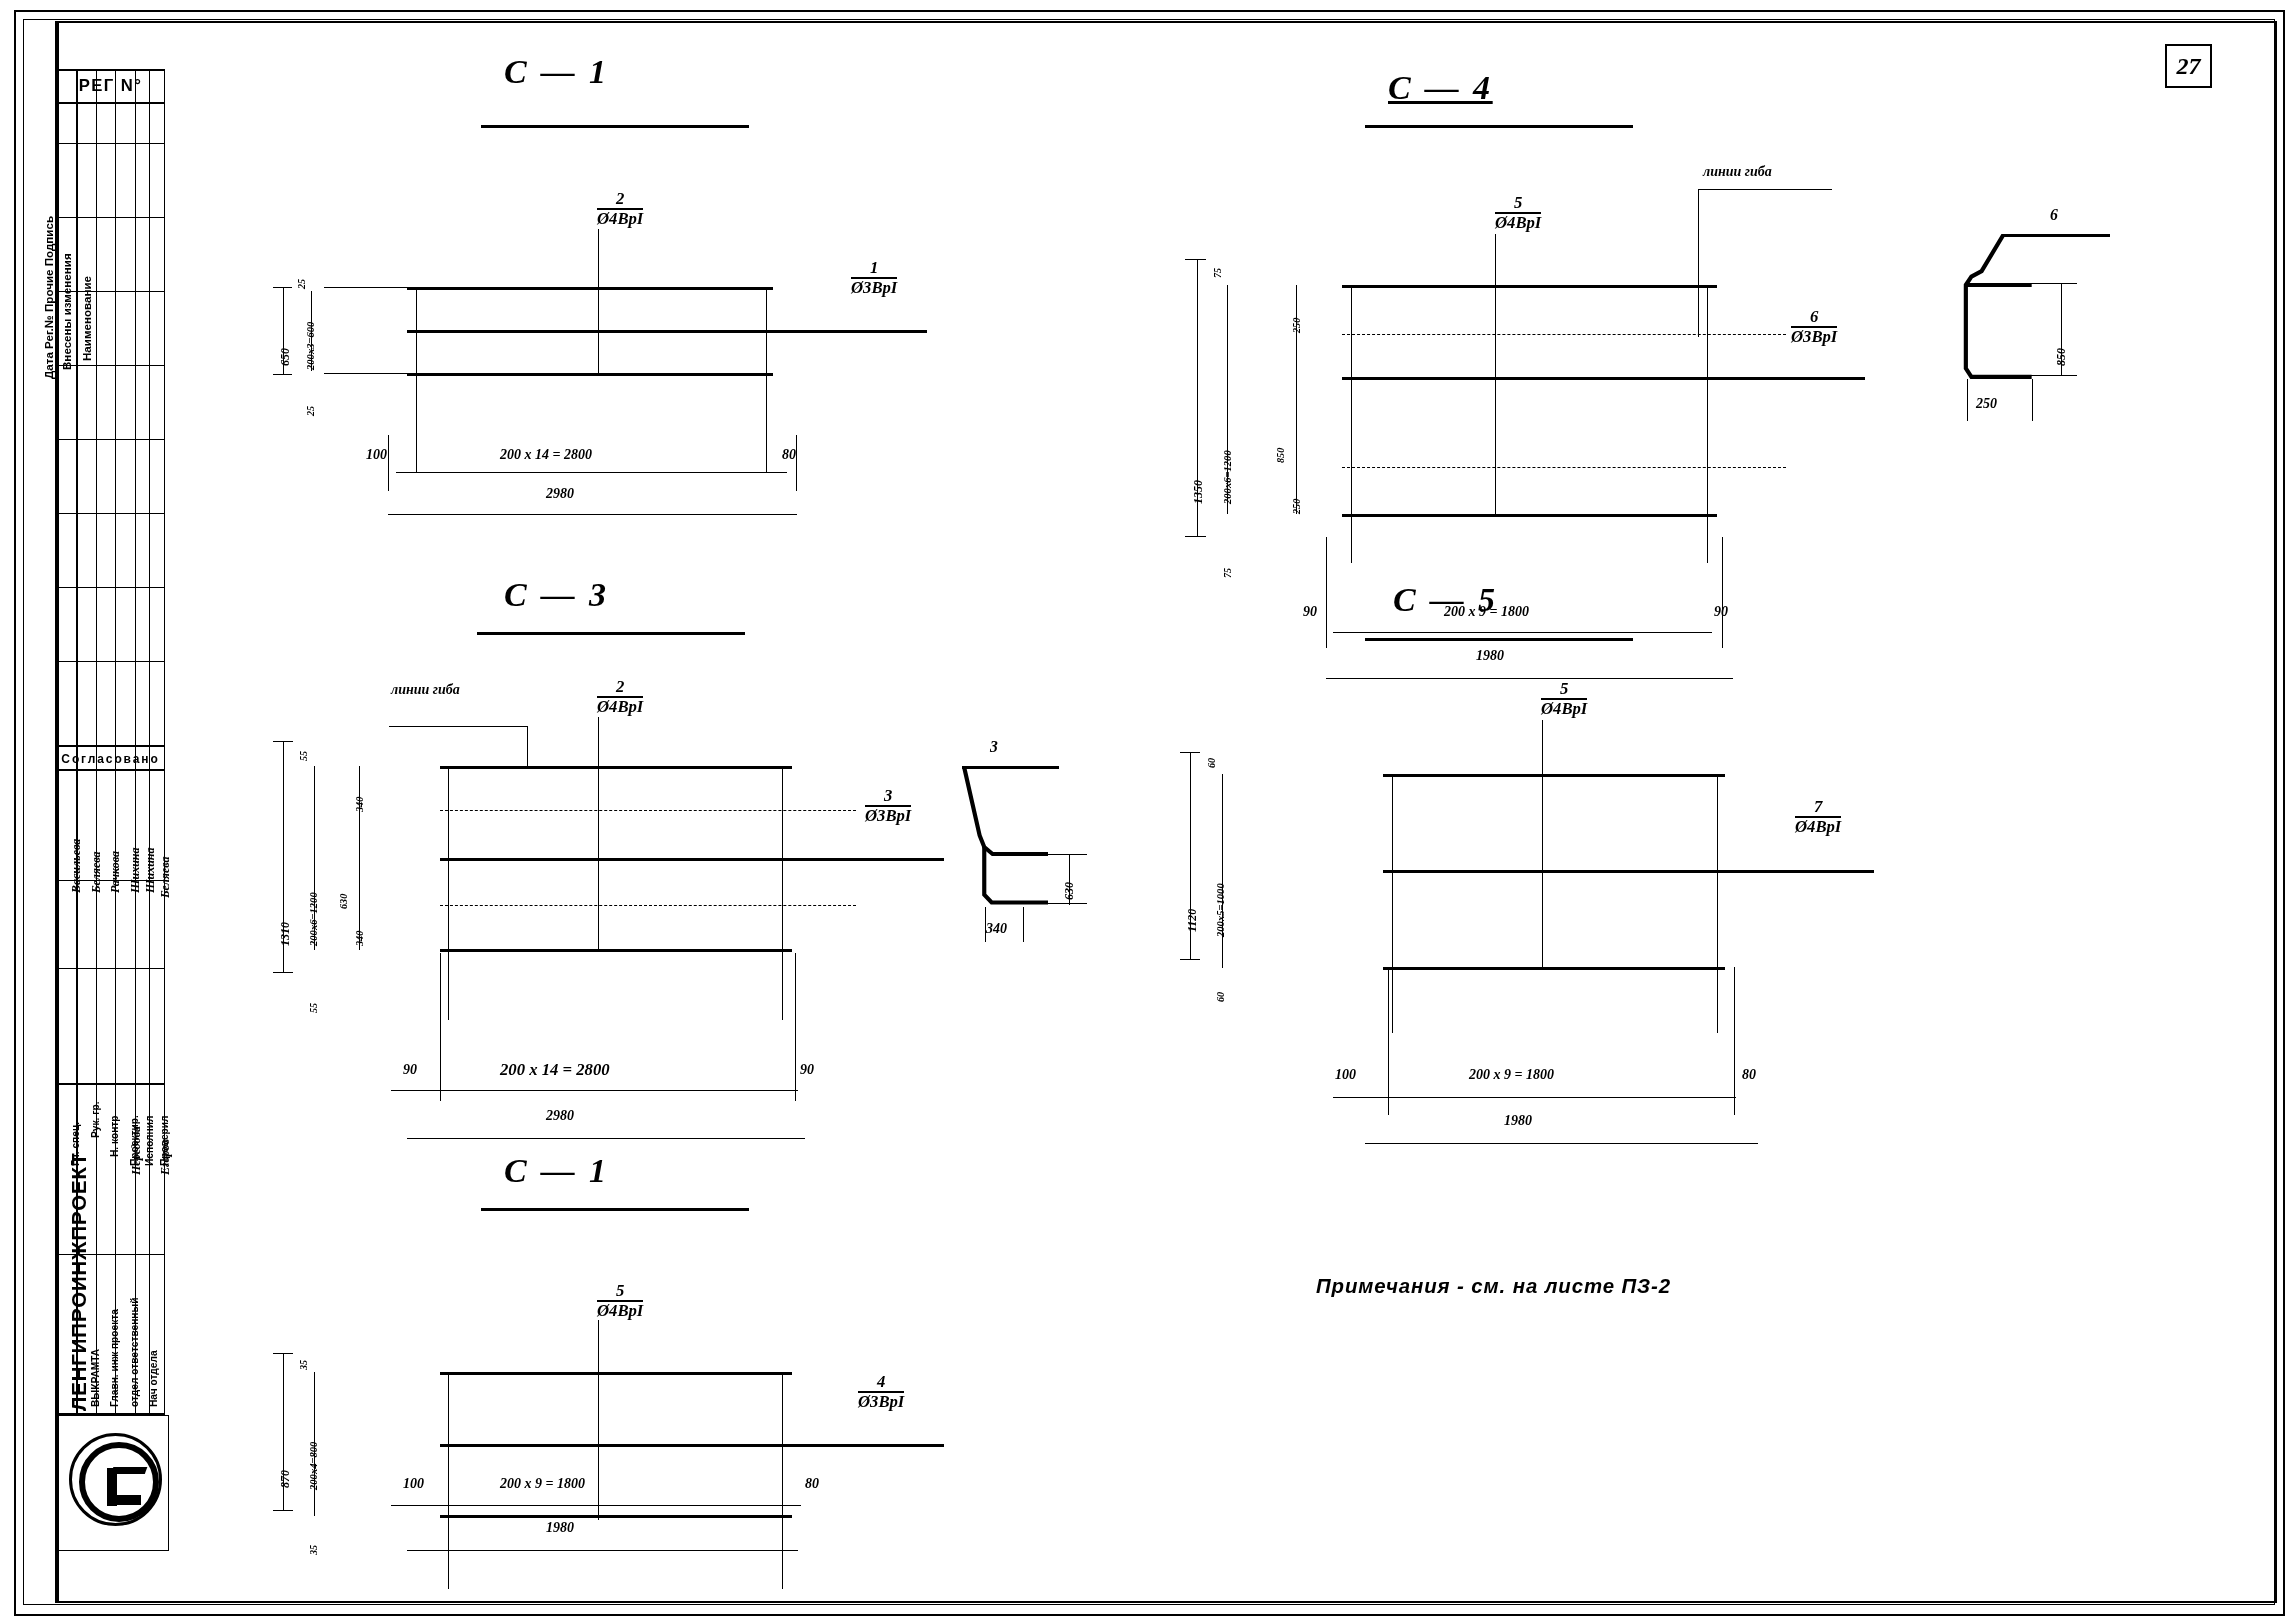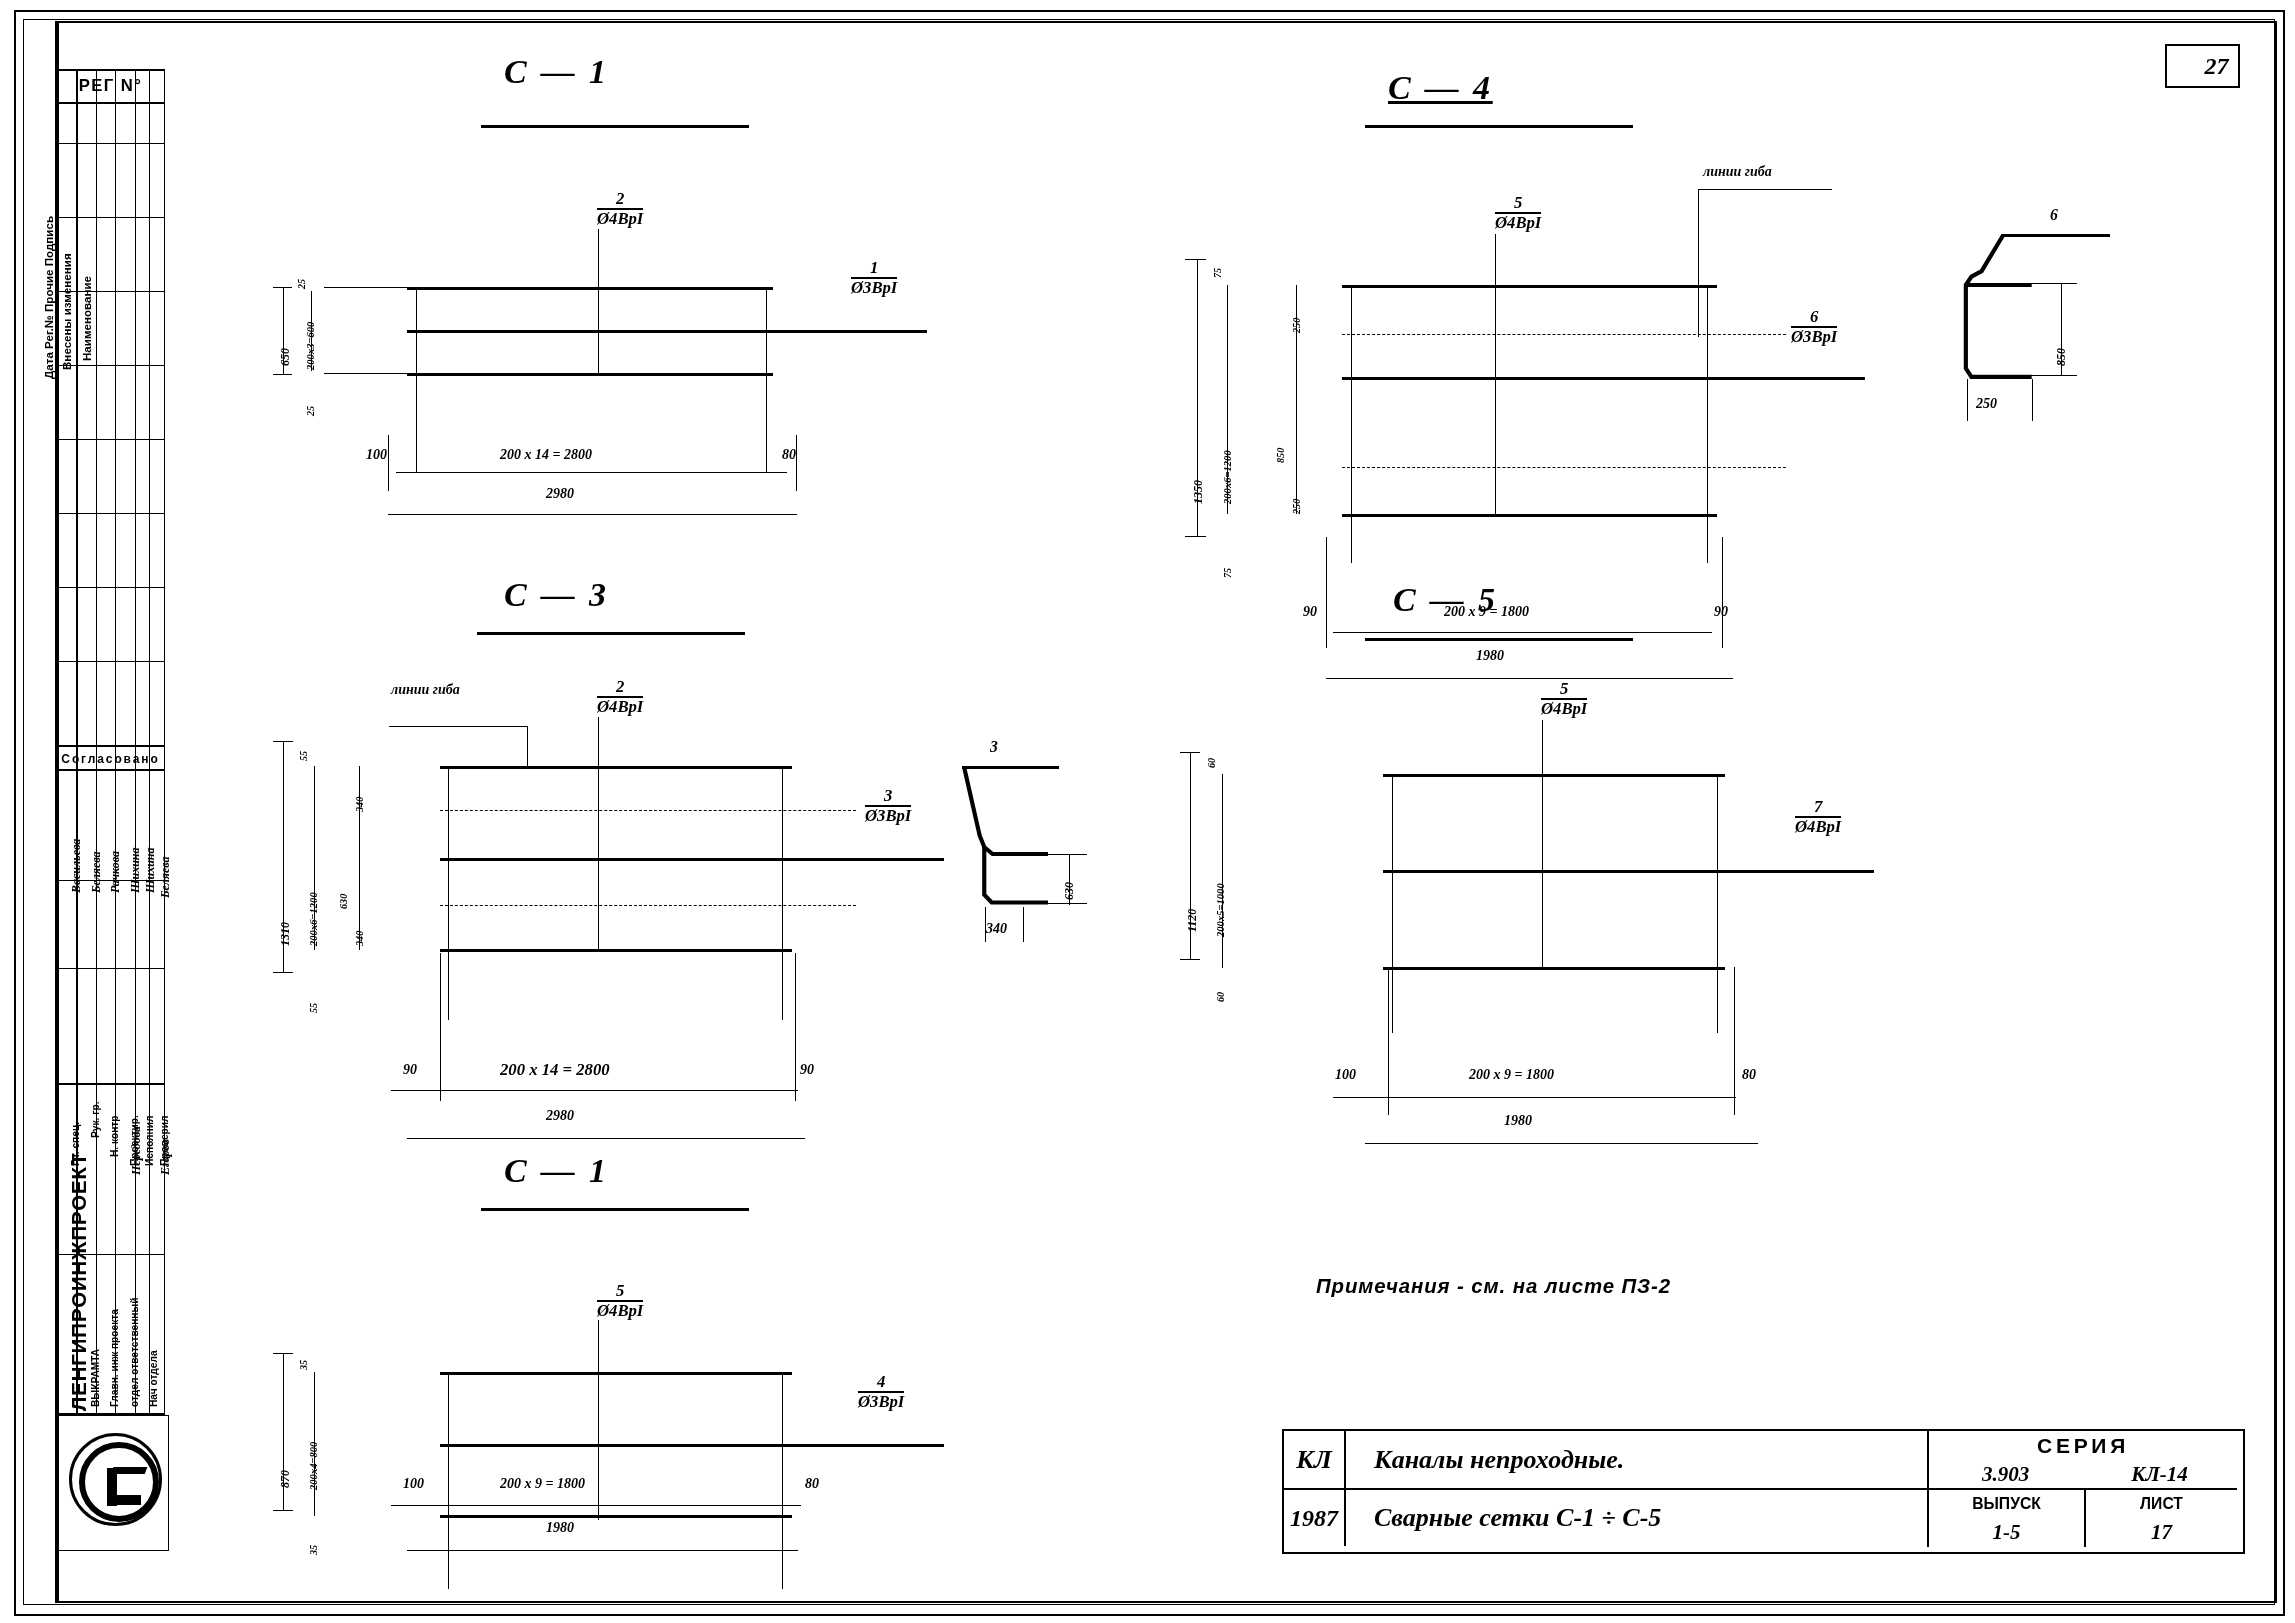--- a/index.html
+++ b/index.html
@@ -15,21 +15,21 @@
                border:1.4px solid #000;}
   .frame-main{position:absolute;left:55px;top:21px;width:2216px;height:1578px;
               border:2.3px solid #000;border-left-width:4.2px;}
 
   .hand{font-family:"Liberation Serif",serif;font-style:italic;font-weight:bold;}
   .up{font-family:"Liberation Sans",sans-serif;font-weight:bold;}
 
   
   .pageno{position:absolute;left:2165px;top:44px;width:43px;height:40px;
           border:2.3px solid #000;display:flex;align-items:center;justify-content:center;
-          font-size:24px;padding-left:28px;}
+          font-size:24px;}
 
   
   .revtable{position:absolute;left:56px;top:69px;width:109px;height:1344px;}
   .revtable .vline{position:absolute;top:0;bottom:0;width:1.4px;background:#000;}
   .revtable .hline{position:absolute;left:0;right:0;height:1.4px;background:#000;}
 
   .regbox{position:absolute;left:56px;top:69px;width:109px;height:33px;
           border-bottom:2.3px solid #000;display:flex;align-items:center;
           justify-content:center;font-size:16.7px;letter-spacing:1.4px;}
 
@@ -449,31 +449,15 @@
     <div class="lbl-s" style="left:403px;top:1476px;">100</div>
     <div class="lbl-s" style="left:805px;top:1476px;">80</div>
     <div class="ln dv" style="left:440px;top:1520px;height:0px;"></div>
     <div class="ln dv" style="left:440px;top:1518px;height:0px;"></div>
     <div class="ln dl" style="left:407px;top:1550px;width:391px;"></div>
     <div class="lbl-s" style="left:546px;top:1520px;">1980</div>
   </div>
 
   <div class="note" style="left:1316px;top:1275px;">Примечания - см. на листе ПЗ-2</div>
 
-  <div class="tb">
-    <div class="cell hand" style="left:0;top:0;width:60px;height:57px;font-size:26px;">КЛ</div>
-    <div class="cell bt hand" style="left:0;top:57px;width:60px;height:58px;font-size:24px;">1987</div>
-
-    <div class="cell bl hand" style="left:60px;top:0;width:583px;height:57px;font-size:26px;justify-content:flex-start;padding-left:28px;">Каналы   непроходные.</div>
-    <div class="cell bl bt hand" style="left:60px;top:57px;width:583px;height:58px;font-size:26px;justify-content:flex-start;padding-left:28px;">Сварные    сетки  С-1 ÷ С-5</div>
-
-    <div class="cell bl up" style="left:643px;top:0;width:310px;height:29px;font-size:21px;letter-spacing:3.7px;">СЕРИЯ</div>
-    <div class="cell bl hand" style="left:643px;top:29px;width:155px;height:29px;font-size:21px;">3.903</div>
-    <div class="cell hand" style="left:798px;top:29px;width:155px;height:29px;font-size:21px;">КЛ-14</div>
-
-    <div class="cell bl bt up" style="left:643px;top:57px;width:157px;height:29px;font-size:15.7px;">ВЫПУСК</div>
-    <div class="cell bl hand" style="left:643px;top:86px;width:157px;height:30px;font-size:21px;">1-5</div>
-    <div class="cell bl bt up" style="left:800px;top:57px;width:153px;height:29px;font-size:15.7px;">ЛИСТ</div>
-    <div class="cell bl hand" style="left:800px;top:86px;width:153px;height:30px;font-size:21px;">17</div>
-  </div>
 
 </div>
 
 
 </body></html>

